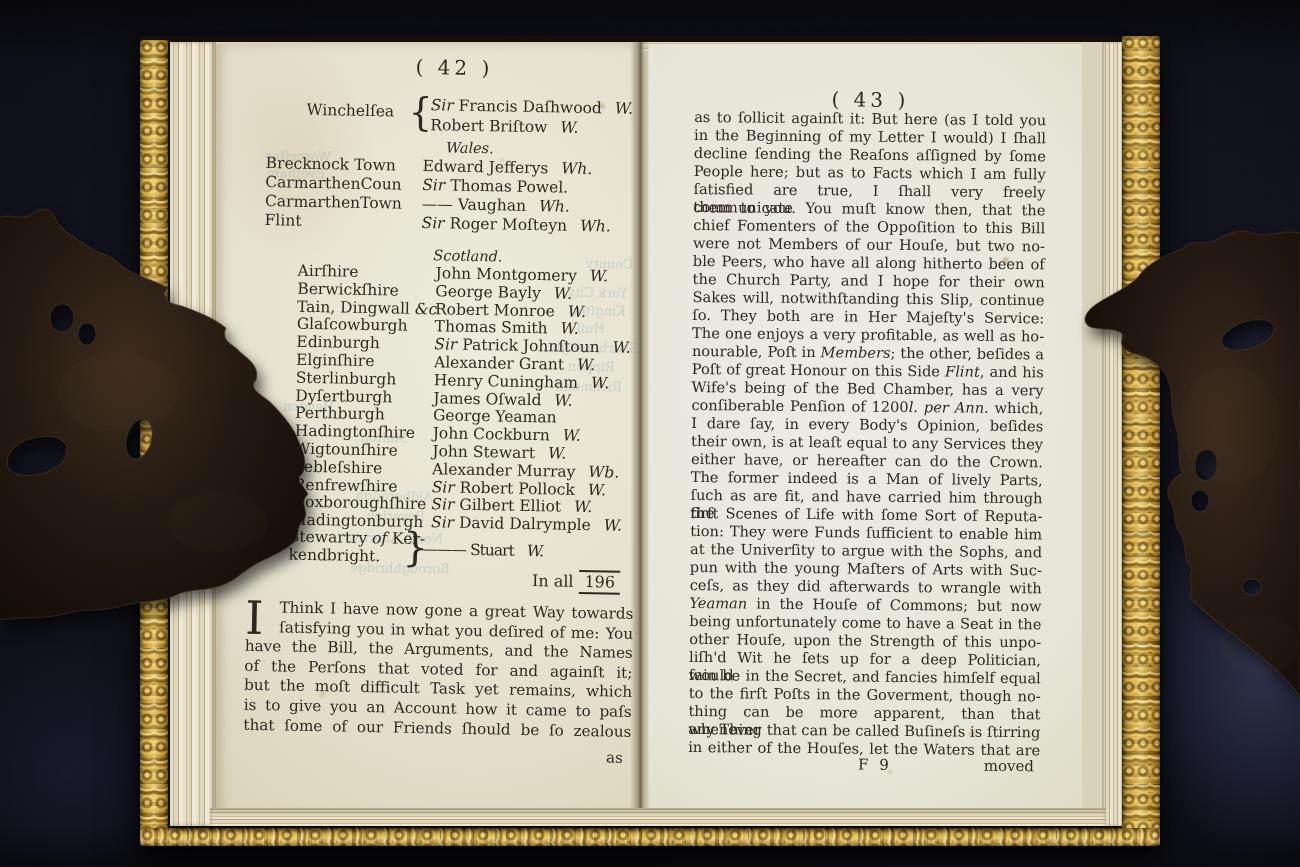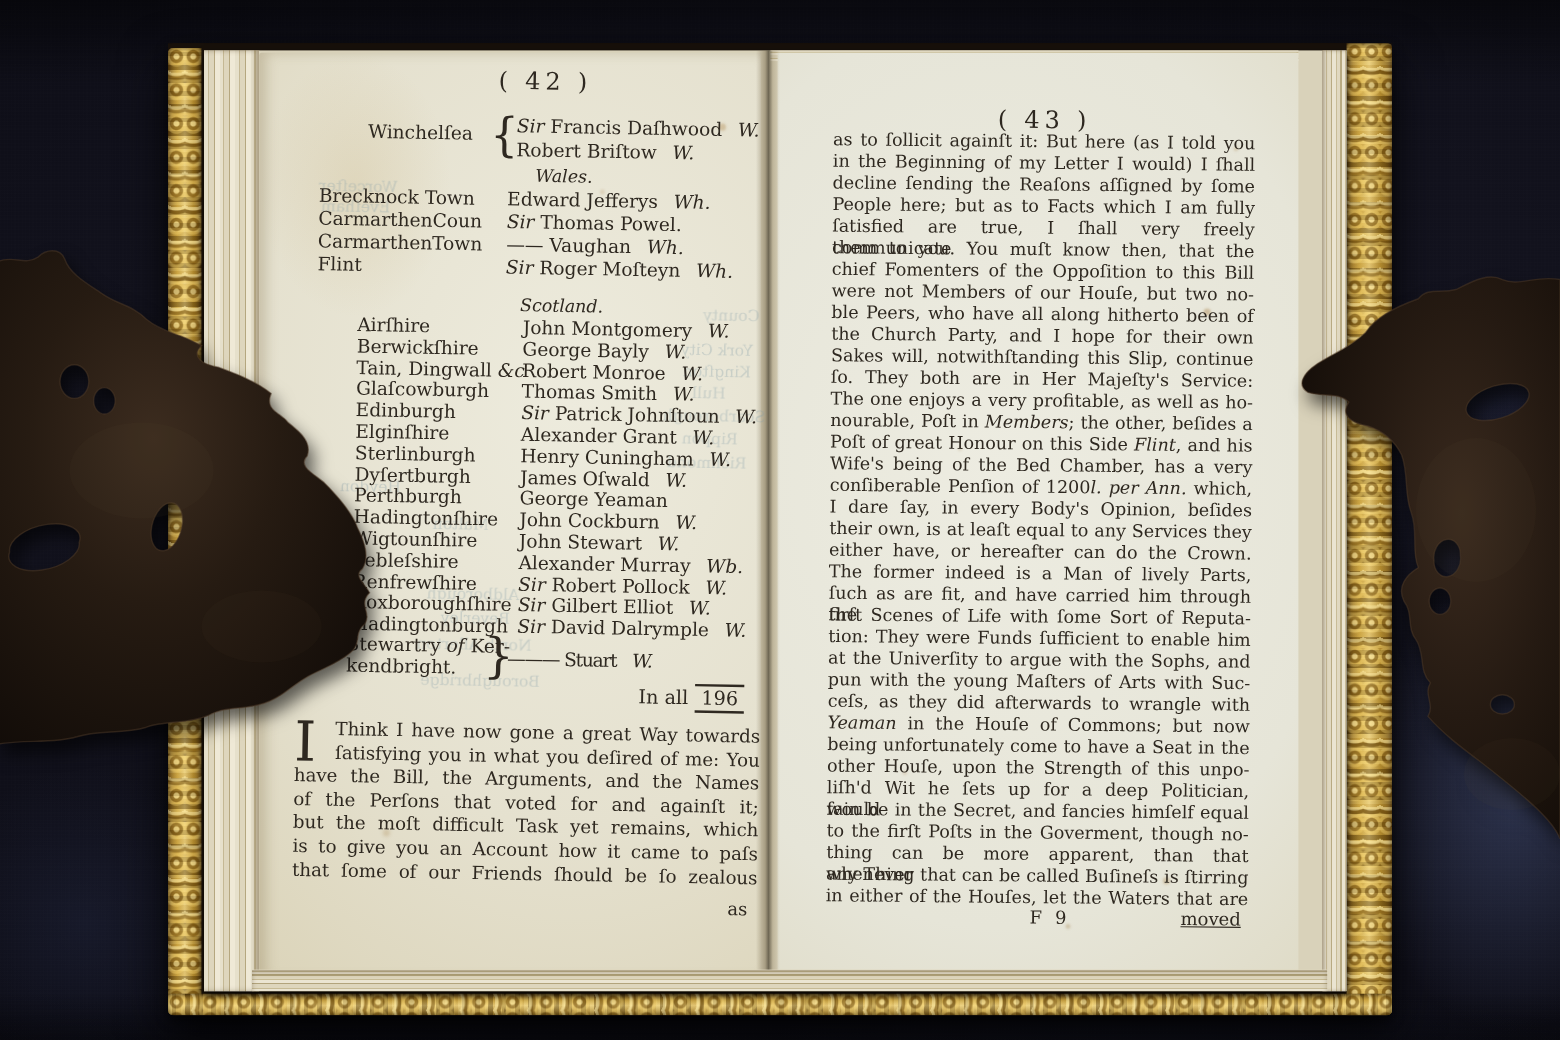--- a/index.html
+++ b/index.html
@@ -107,21 +107,21 @@
   .total .val{display:inline-block;border-top:2px solid #2e2820;border-bottom:2px solid #2e2820;
      padding:0 5px 1px 5px;margin-left:6px;}
   .para{position:absolute;left:-4px;top:562px;width:388px;font-size:15.2px;line-height:19.6px;}
   .dropcap{float:left;font-size:46px;line-height:36px;width:28px;margin:2px 6px 0 0;}
   .pline,.rline{text-align:justify;text-align-last:justify;white-space:normal;}
   .rlines{position:absolute;left:0;top:72px;width:100%;}
   .rline{height:18px;line-height:18px;font-size:14.6px;}
   .catchword{position:absolute;top:706px;right:14px;font-size:15px;}
   .sig-row{position:absolute;left:0;top:718px;width:100%;height:18px;font-size:15px;}
   .sig{position:absolute;left:170px;letter-spacing:3px;}
-  .catch-r{position:absolute;right:6px;text-decoration:underline;}
+  .catch-r{position:absolute;right:6px;}
   .ghost{position:absolute;transform:scaleX(-1);color:#7f9aa6;opacity:.30;filter:blur(.4px);white-space:nowrap;}
   i{font-style:italic;}
 
   
   .clasp{position:absolute;filter:drop-shadow(5px 9px 7px rgba(0,0,0,.6));}
   .clasp.left{left:-2px;top:192px;}
   .clasp.right{left:1060px;top:215px;}
 </style>
 </head>
 <body>

